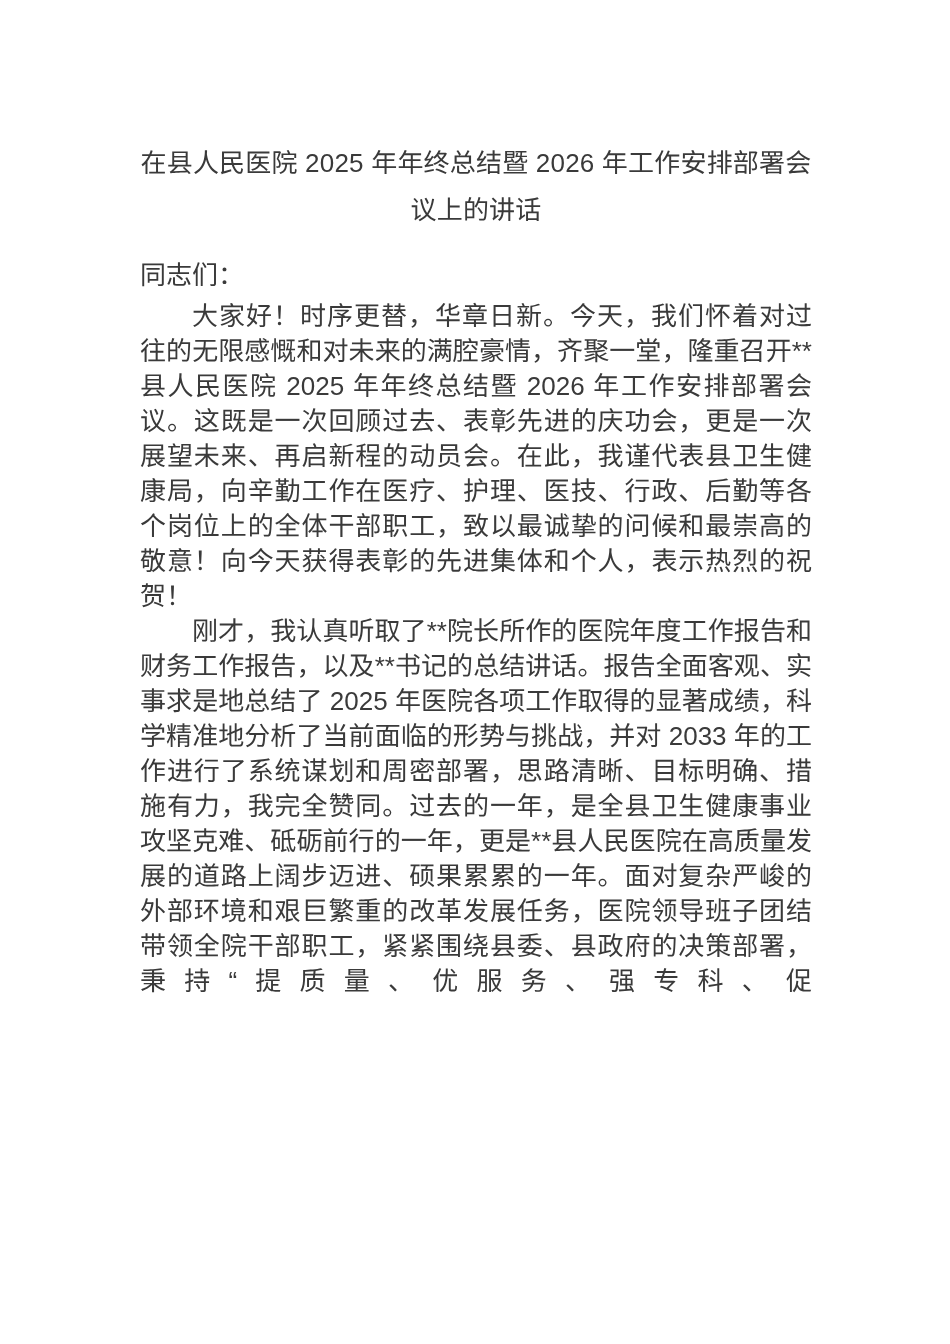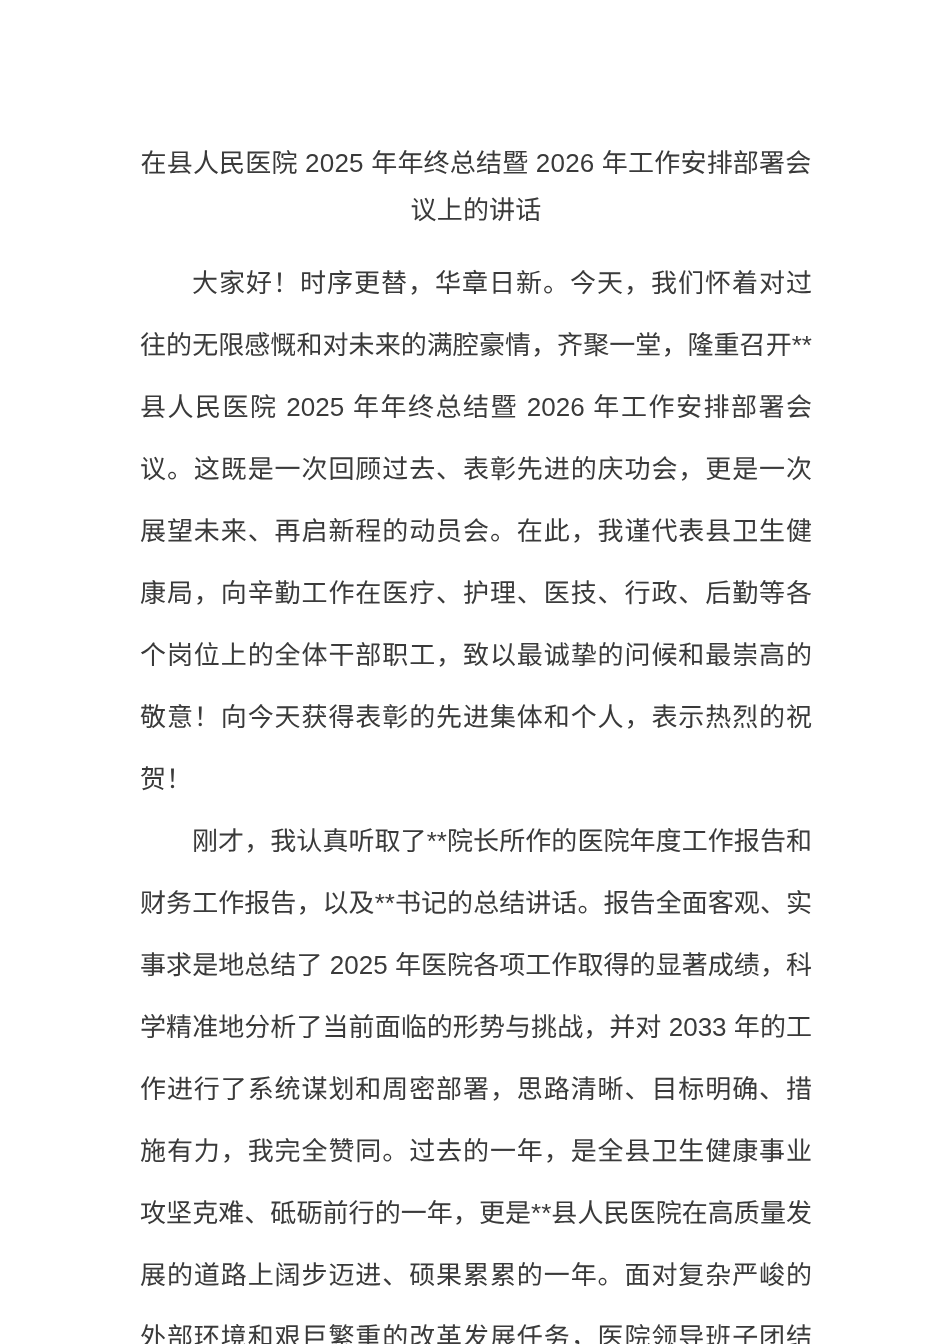--- a/index.html
+++ b/index.html
@@ -39,39 +39,40 @@
   .salutation {
     font-size: 26px;
     line-height: 47px;
     color: #3a3a3a;
     margin: 0;
     text-align: justify;
     text-justify: inter-character;
   }
   .para {
     font-size: 26px;
-    line-height: 62px;
+    line-height: 35px;
     color: #3a3a3a;
     margin: 0;
     text-indent: 2em;
     text-align: justify;
     text-justify: inter-character;
     text-align-last: left;
   }
   .para.clipped {
     text-align-last: justify;
   }
 </style>
 </head>
 <body>
 
 <div class="page">
   <div class="doc-body">
 
     <h1 class="doc-title">在县人民医院 2025 年年终总结暨 2026 年工作安排部署会议上的讲话</h1>
 
+    <p class="salutation">同志们：</p>
 
     <p class="para">大家好！时序更替，华章日新。今天，我们怀着对过往的无限感慨和对未来的满腔豪情，齐聚一堂，隆重召开**县人民医院 2025 年年终总结暨 2026 年工作安排部署会议。这既是一次回顾过去、表彰先进的庆功会，更是一次展望未来、再启新程的动员会。在此，我谨代表县卫生健康局，向辛勤工作在医疗、护理、医技、行政、后勤等各个岗位上的全体干部职工，致以最诚挚的问候和最崇高的敬意！向今天获得表彰的先进集体和个人，表示热烈的祝贺！</p>
 
     <p class="para clipped">刚才，我认真听取了**院长所作的医院年度工作报告和财务工作报告，以及**书记的总结讲话。报告全面客观、实事求是地总结了 2025 年医院各项工作取得的显著成绩，科学精准地分析了当前面临的形势与挑战，并对 2033 年的工作进行了系统谋划和周密部署，思路清晰、目标明确、措施有力，我完全赞同。过去的一年，是全县卫生健康事业攻坚克难、砥砺前行的一年，更是**县人民医院在高质量发展的道路上阔步迈进、硕果累累的一年。面对复杂严峻的外部环境和艰巨繁重的改革发展任务，医院领导班子团结带领全院干部职工，紧紧围绕县委、县政府的决策部署，秉持“提质量、优服务、强专科、促</p>
 
   </div>
 </div>
 
 </body></html>

